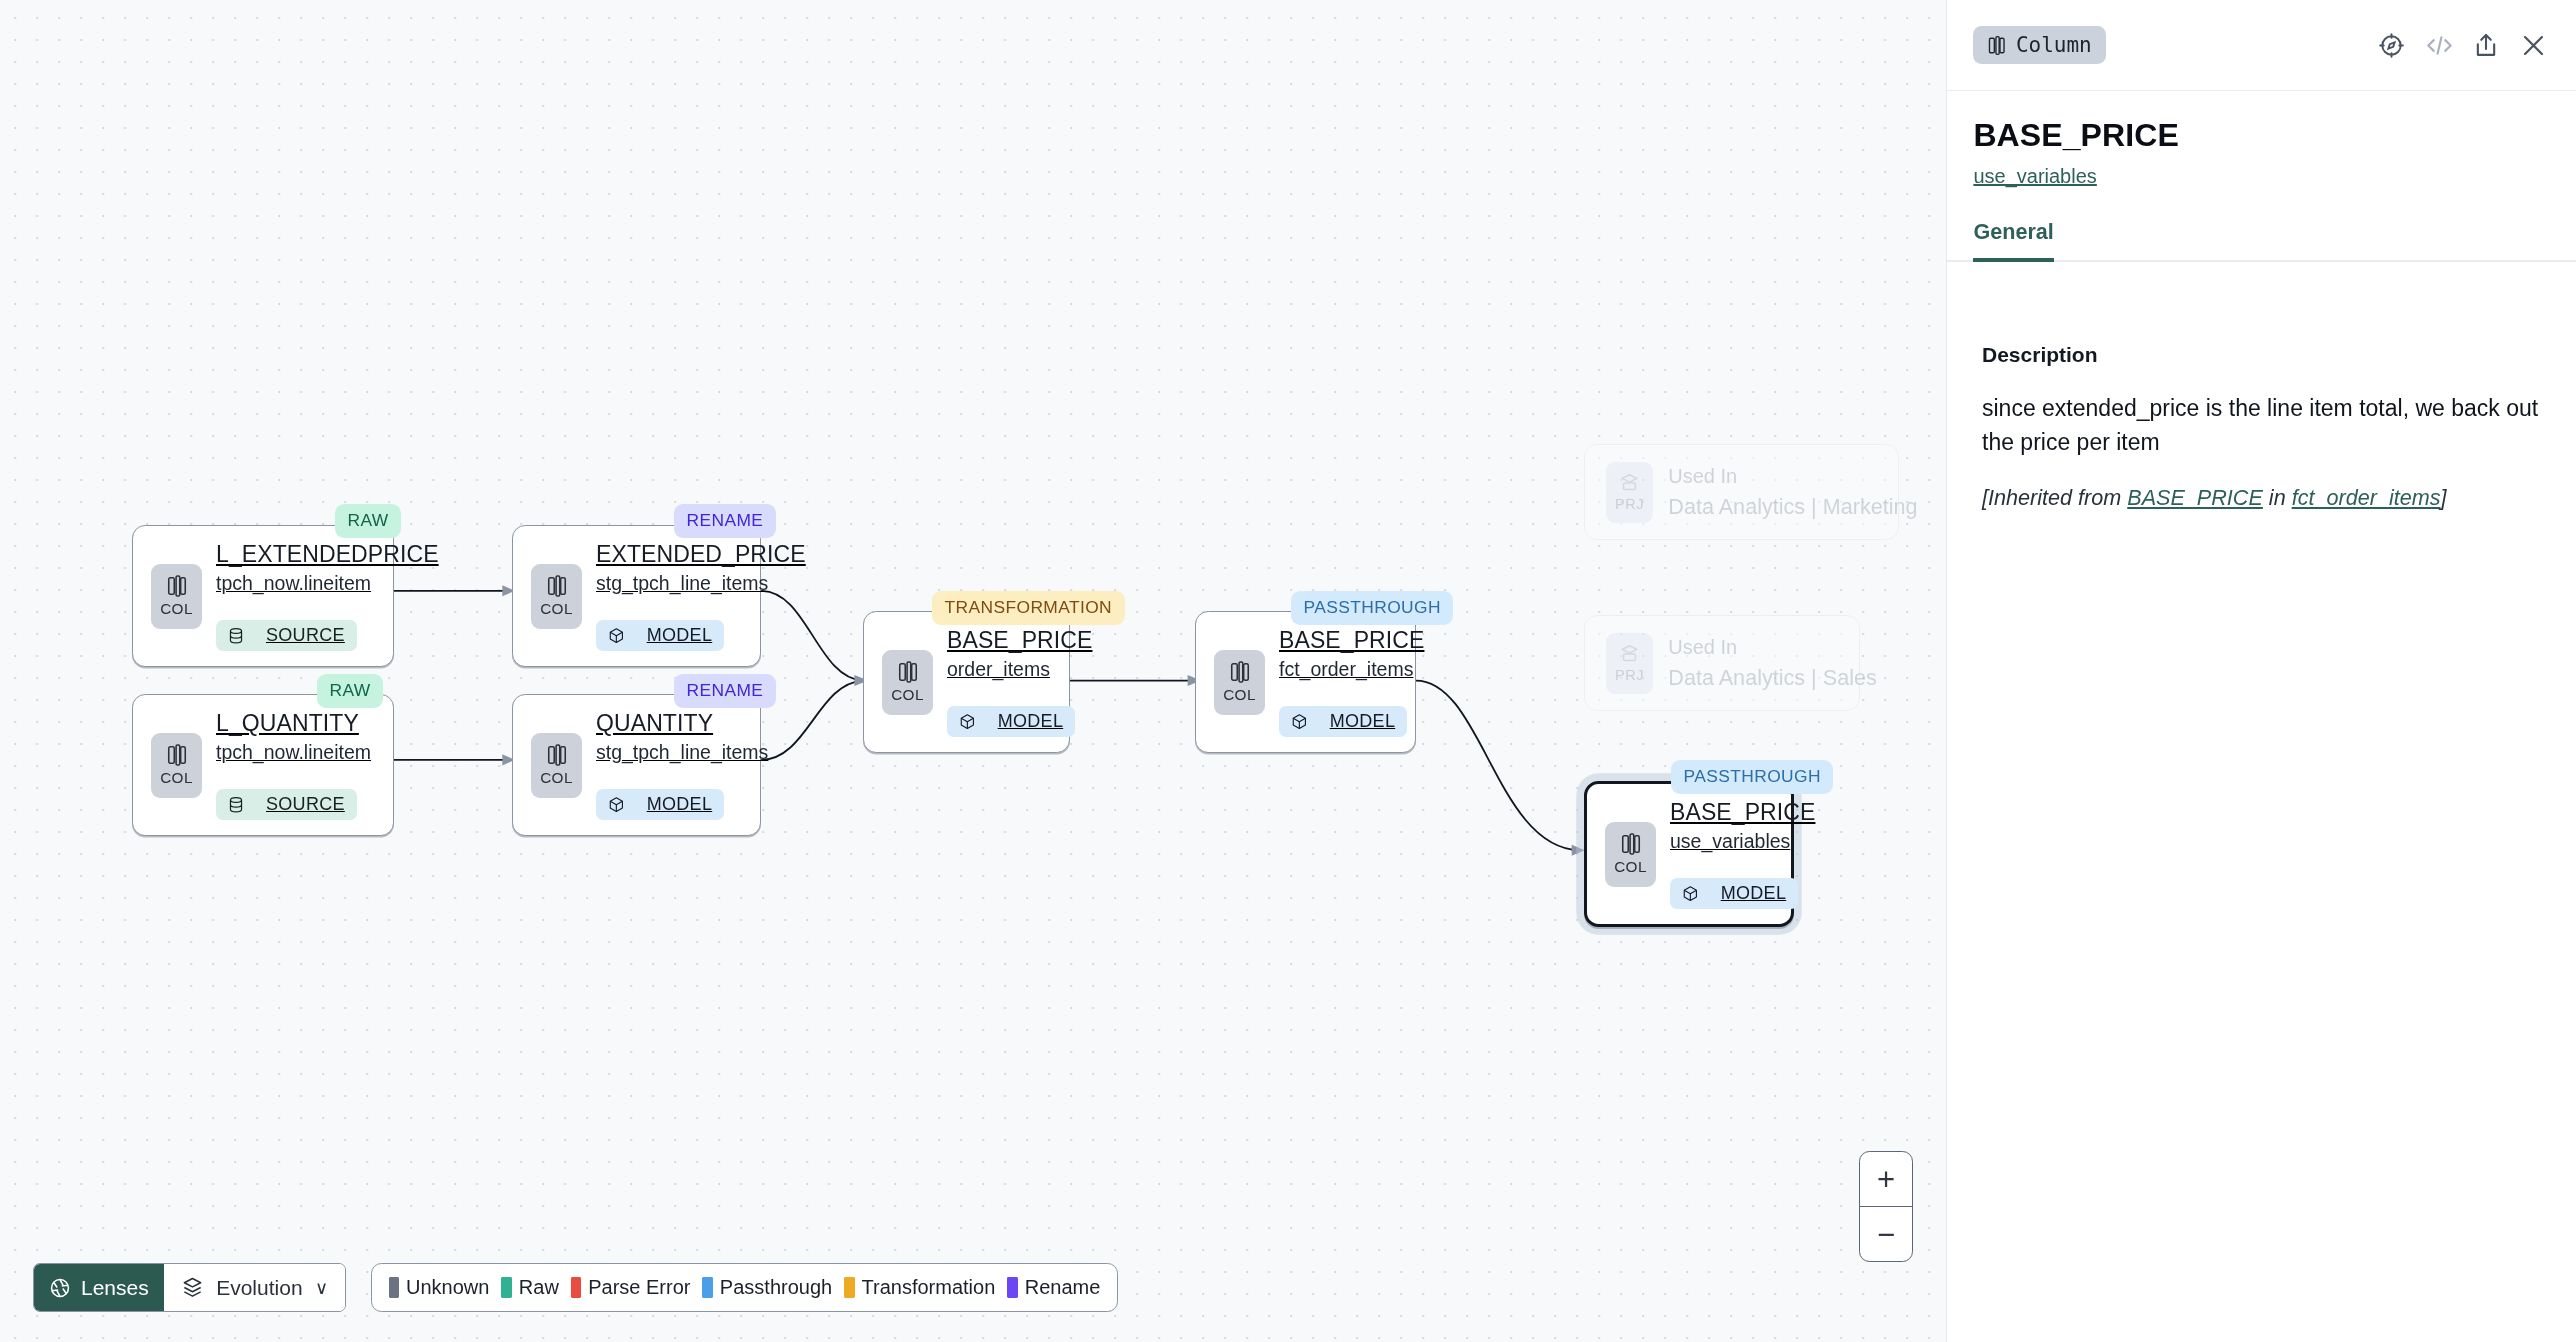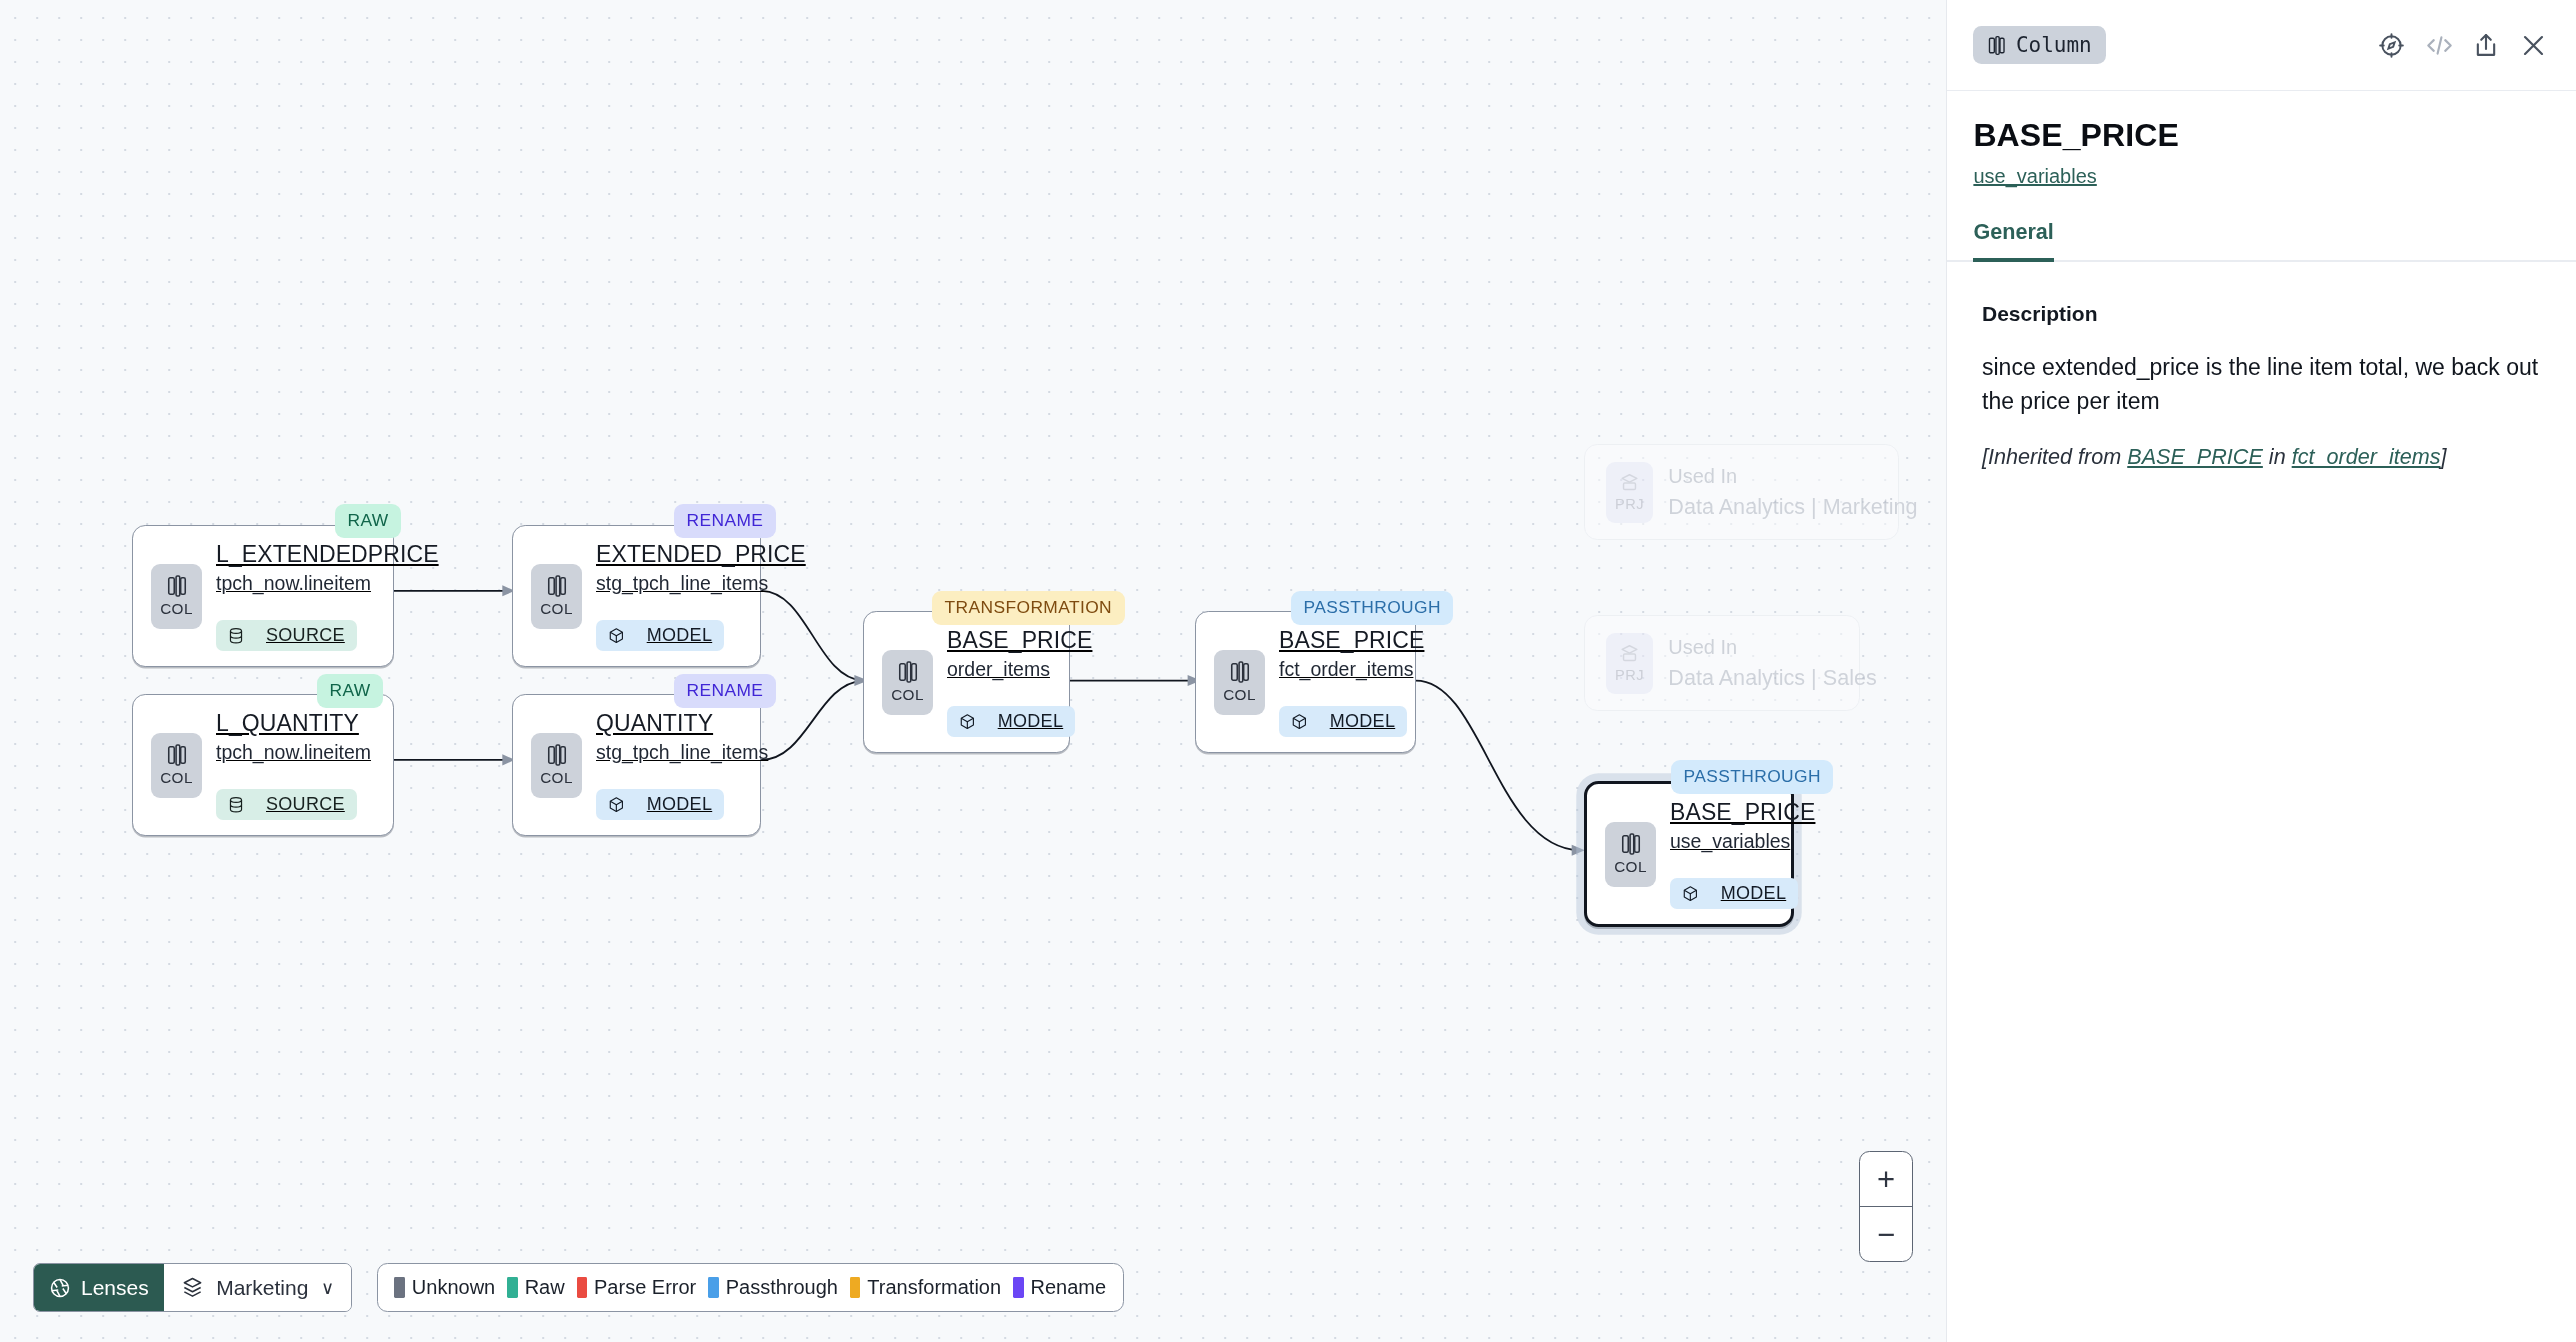--- a/index.html
+++ b/index.html
@@ -132,21 +132,21 @@
   .hi.dim { color: #aab1bc; }
 
   #panel-title { padding: 26.4px 26.4px 0 26.4px; }
   #panel-title h1 { font-size: 32px; font-weight: bold; color: #0a0d13; letter-spacing: 0.1px; }
   .sublink { display: inline-block; margin-top: 11px; font-size: 20px; color: #2c6058; text-decoration: underline; cursor: pointer; }
 
   #tabs { margin-top: 31px; padding: 0 26.4px; border-bottom: 2.1px solid #e9ecf1; display: flex; gap: 28px; }
   .tab { font-size: 21.6px; color: #2c6058; font-weight: bold; padding-bottom: 12.5px; border-bottom: 4.2px solid transparent; margin-bottom: -2.1px; cursor: pointer; }
   .tab.active { border-bottom-color: #2c6058; }
 
-  #panel-body { padding: 40px 26.4px 0 35px; }
+  #panel-body { padding: 40px 26.4px 0 35px; margin-top: 41px; }
   .sec-label { font-size: 21px; font-weight: bold; color: #131922; }
   .desc { margin-top: 24px; font-size: 23px; color: #11161e; line-height: 1.48; }
   .inherit { margin-top: 24px; font-size: 21.6px; font-style: italic; color: #2a313c; line-height: 1.4; }
   .inherit a { color: #2c6058; text-decoration: underline; font-style: italic; cursor: pointer; }
 </style>
 </head>
 <body>
 
 <div id="root">
 
@@ -381,21 +381,21 @@
               <path d="M12 2.9 L15.4 9.2 M21 9 L13.9 9.9 M19.1 18.6 L15.1 12.6 M12 21.1 L8.6 14.8 M3 15 L10.1 14.1 M4.9 5.4 L8.9 11.4"></path>
           </svg>
           <span>Lenses</span>
         </div>
         <div class="evolution">
           <svg width="23" height="23" viewBox="0 0 24 24" fill="none" stroke="#2b313c" stroke-width="1.6" stroke-linejoin="round">
             <path d="M12 2.6 L20.5 7 L12 11.4 L3.5 7 Z"></path>
               <path d="M3.5 12 L12 16.4 L20.5 12"></path>
               <path d="M3.5 16.6 L12 21 L20.5 16.6"></path>
           </svg>
-          <span>Marketing</span>
+          <span>Evolution</span>
           <span style="font-size:18px;">∨</span>
         </div>
       </div>
       <div class="legend">
         <div class="lg-item">
             <span class="lg-sw" style="background:#6b7280"></span>
             <span>Unknown</span>
           </div>
         <div class="lg-item">
             <span class="lg-sw" style="background:#31b094"></span>

